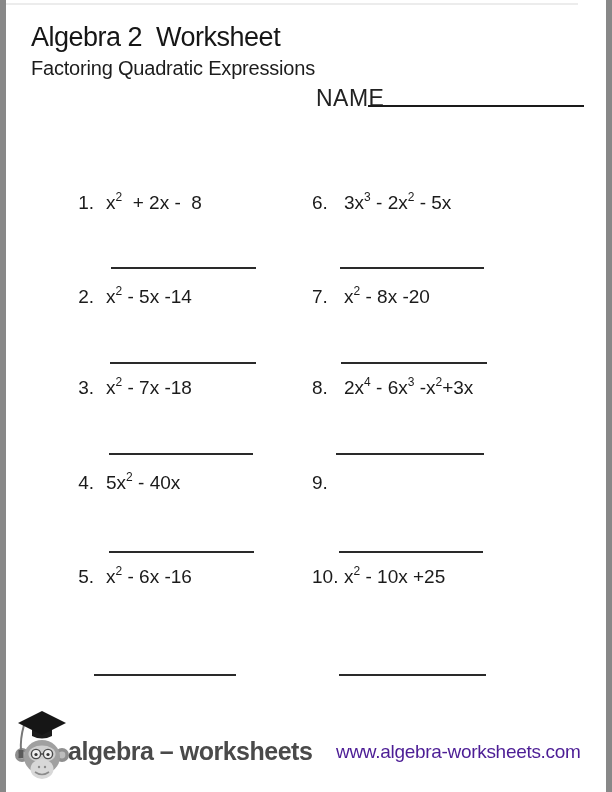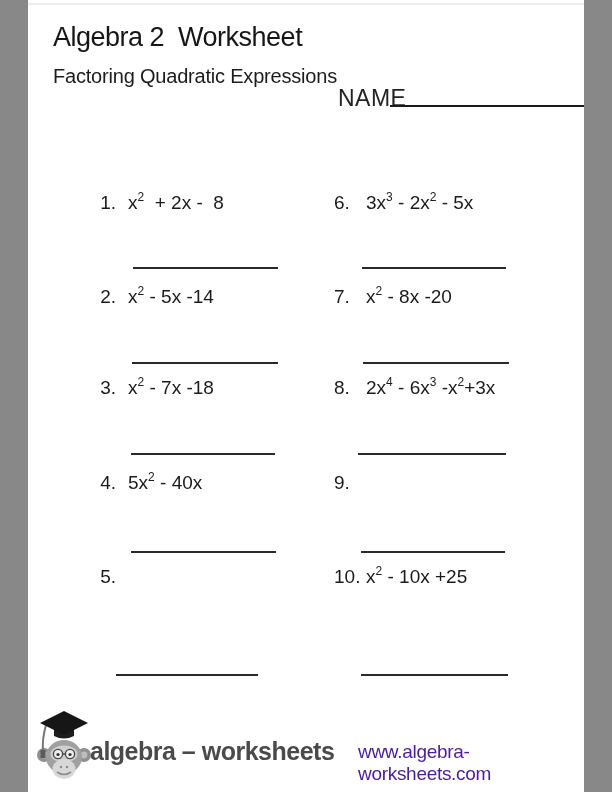--- a/index.html
+++ b/index.html
@@ -1,35 +1,35 @@
 <!DOCTYPE html>
 <html><head>
 <meta charset="utf-8">
 <style>
   html,body{margin:0;padding:0;background:#888;}
   .page{
     position:relative;
-    width:556px;height:792px;
+    width:600px;height:792px;
     background:#ffffff;
     font-family:"Liberation Sans", sans-serif;
     color:#1a1a1a;
     overflow:hidden;
     margin:0 auto;
   }
   .scan-streak{
     position:absolute;top:3px;left:0;width:572px;height:2px;
     background:#dcdcdc;opacity:.55;
   }
   .title{
     position:absolute;left:25px;top:22px;
     font-size:27px;font-weight:normal;letter-spacing:-0.5px;
     white-space:pre;color:#161616;margin:0;
   }
   .subtitle{
-    position:absolute;left:25px;top:65px;
+    position:absolute;left:25px;top:57px;
     font-size:20px;font-weight:normal;letter-spacing:-0.2px;
     white-space:pre;color:#1c1c1c;margin:0;
   }
   .name-label{
     position:absolute;left:310px;top:85px;
     font-size:23px;letter-spacing:0.5px;color:#222;
   }
   .name-line{
     position:absolute;left:362px;top:86px;width:216px;height:19px;
     border-bottom:2px solid #1a1a1a;
@@ -91,20 +91,21 @@
       <span class="expr">x<sup>2</sup> - 7x -18</span>
     </div>
       <div class="answer-line" style="left: 103px; top: 453px; width: 144px;"></div>
       <div class="problem left" style="left: 66px; top: 471px;">
       <span class="num">4.</span>
       <span class="expr">5x<sup>2</sup> - 40x</span>
     </div>
       <div class="answer-line" style="left: 103px; top: 551px; width: 145px;"></div>
       <div class="problem left" style="left: 66px; top: 565px;">
       <span class="num">5.</span>
+      <span class="expr">x<sup>2</sup> - 6x -16</span>
     </div>
       <div class="answer-line" style="left: 88px; top: 674px; width: 142px;"></div>
       <div class="problem right" style="left: 306px; top: 191px;">
       <span class="num">6.</span>
       <span class="expr">3x<sup>3</sup> - 2x<sup>2</sup> - 5x</span>
     </div>
       <div class="answer-line" style="left: 334px; top: 267px; width: 144px;"></div>
       <div class="problem right" style="left: 306px; top: 285px;">
       <span class="num">7.</span>
       <span class="expr">x<sup>2</sup> - 8x -20</span>

